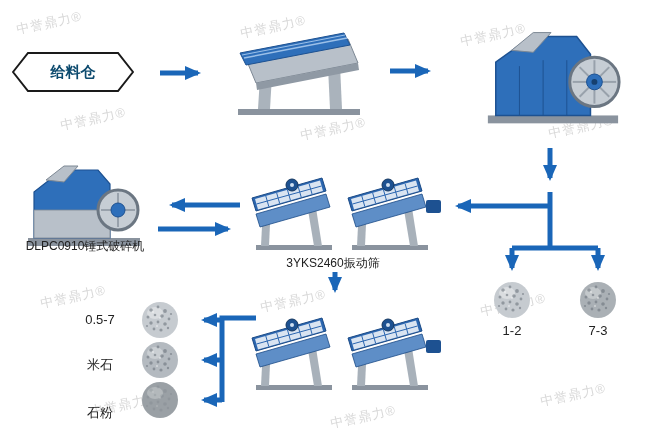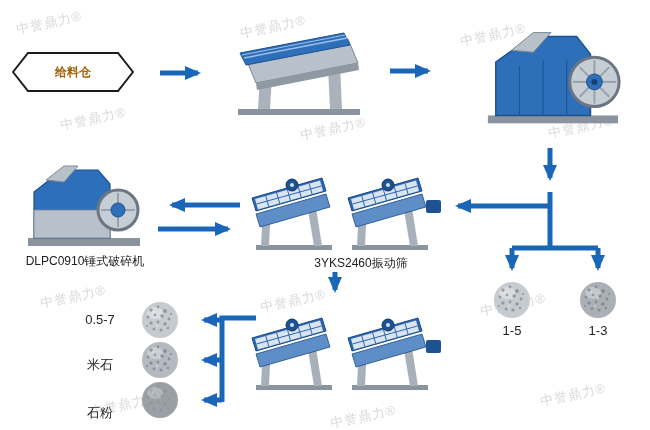--- a/index.html
+++ b/index.html
@@ -4,21 +4,21 @@
 <style>
   html,body{margin:0;padding:0;background:#ffffff;}
   body{font-family:"Liberation Sans","DejaVu Sans",sans-serif;}
   .canvas{position:relative;width:650px;height:430px;background:#ffffff;overflow:hidden;}
   .wm{position:absolute;color:#d8d8d8;font-size:13px;letter-spacing:1px;transform:rotate(-12deg);white-space:nowrap;z-index:0;user-select:none;}
   .overlay{position:absolute;left:0;top:0;z-index:1;}
   .node{position:absolute;z-index:2;}
   .lbl{position:absolute;z-index:3;font-size:12px;color:#222;text-align:center;line-height:14px;white-space:nowrap;}
   .plbl{position:absolute;z-index:3;font-size:13px;color:#222;text-align:center;line-height:14px;}
   .banner{position:absolute;left:12px;top:52px;width:122px;height:40px;z-index:2;}
-  .banner .txt{position:absolute;left:0;top:0;width:100%;height:100%;display:flex;align-items:center;justify-content:center;font-size:12px;font-weight:600;color:#a16207;}
+  .banner .txt{position:absolute;left:0;top:0;width:100%;height:100%;display:flex;align-items:center;justify-content:center;font-size:15px;font-weight:600;color:#0c4a6e;}
 </style>
 </head>
 <body>
 
 <div class="canvas">
 
   <span class="wm" style="left:16px;top:14px">中誉鼎力®</span>
   <span class="wm" style="left:240px;top:18px">中誉鼎力®</span>
   <span class="wm" style="left:460px;top:26px">中誉鼎力®</span>
   <span class="wm" style="left:60px;top:110px">中誉鼎力®</span>
@@ -157,52 +157,52 @@
       <circle cx="96" cy="50" r="20" fill="#c6cdd4" stroke="#6b7682" stroke-width="3"></circle>
       <g stroke="#98a1ab" stroke-width="2">
         <line x1="96" y1="50" x2="96" y2="33"></line>
           <line x1="96" y1="50" x2="96" y2="67"></line>
         <line x1="96" y1="50" x2="79" y2="50"></line>
           <line x1="96" y1="50" x2="113" y2="50"></line>
       </g>
       <circle cx="96" cy="50" r="7" fill="#2e6fba" stroke="#1d5191"></circle>
     </svg>
   </div>
-  <div class="lbl" style="left:5px;top:254px;width:160px">DLPC0910锤式破碎机</div>
+  <div class="lbl" style="left:5px;top:239px;width:160px">DLPC0910锤式破碎机</div>
 
   <div class="node" style="left:248px;top:166px">
     <svg width="195" height="88" viewBox="0 0 195 88">
         <use href="#screen-pair"></use>
       </svg>
   </div>
-  <div class="lbl" style="left:281px;top:256px;width:160px">3YKS2460振动筛</div>
+  <div class="lbl" style="left:253px;top:256px;width:160px">3YKS2460振动筛</div>
 
   <div class="node" style="left:248px;top:306px">
     <svg width="195" height="88" viewBox="0 0 195 88">
         <use href="#screen-pair"></use>
       </svg>
   </div>
 
   <div class="node" style="left:492px;top:280px">
     <svg width="40" height="40" viewBox="0 0 40 40">
       <circle cx="20" cy="20" r="18" fill="#c6cbd0"></circle>
       <ellipse cx="15" cy="13" rx="8" ry="6" fill="#ffffff" opacity="0.35"></ellipse>
       <use href="#gravel-dots"></use>
     </svg>
   </div>
-  <div class="plbl" style="left:492px;top:324px;width:40px">1-5</div>
+  <div class="plbl" style="left:492px;top:324px;width:40px">1-2</div>
 
   <div class="node" style="left:578px;top:280px">
     <svg width="40" height="40" viewBox="0 0 40 40">
       <circle cx="20" cy="20" r="18" fill="#aab0b5"></circle>
       <ellipse cx="15" cy="13" rx="8" ry="6" fill="#ffffff" opacity="0.3"></ellipse>
       <use href="#gravel-dots"></use>
     </svg>
   </div>
-  <div class="plbl" style="left:578px;top:324px;width:40px">1-3</div>
+  <div class="plbl" style="left:578px;top:324px;width:40px">7-3</div>
 
   <div class="node" style="left:140px;top:300px">
     <svg width="40" height="40" viewBox="0 0 40 40">
       <circle cx="20" cy="20" r="18" fill="#c6cbd0"></circle>
       <ellipse cx="15" cy="13" rx="8" ry="6" fill="#ffffff" opacity="0.35"></ellipse>
       <use href="#gravel-dots"></use>
     </svg>
   </div>
   <div class="plbl" style="left:70px;top:313px;width:60px">0.5-7</div>
 

